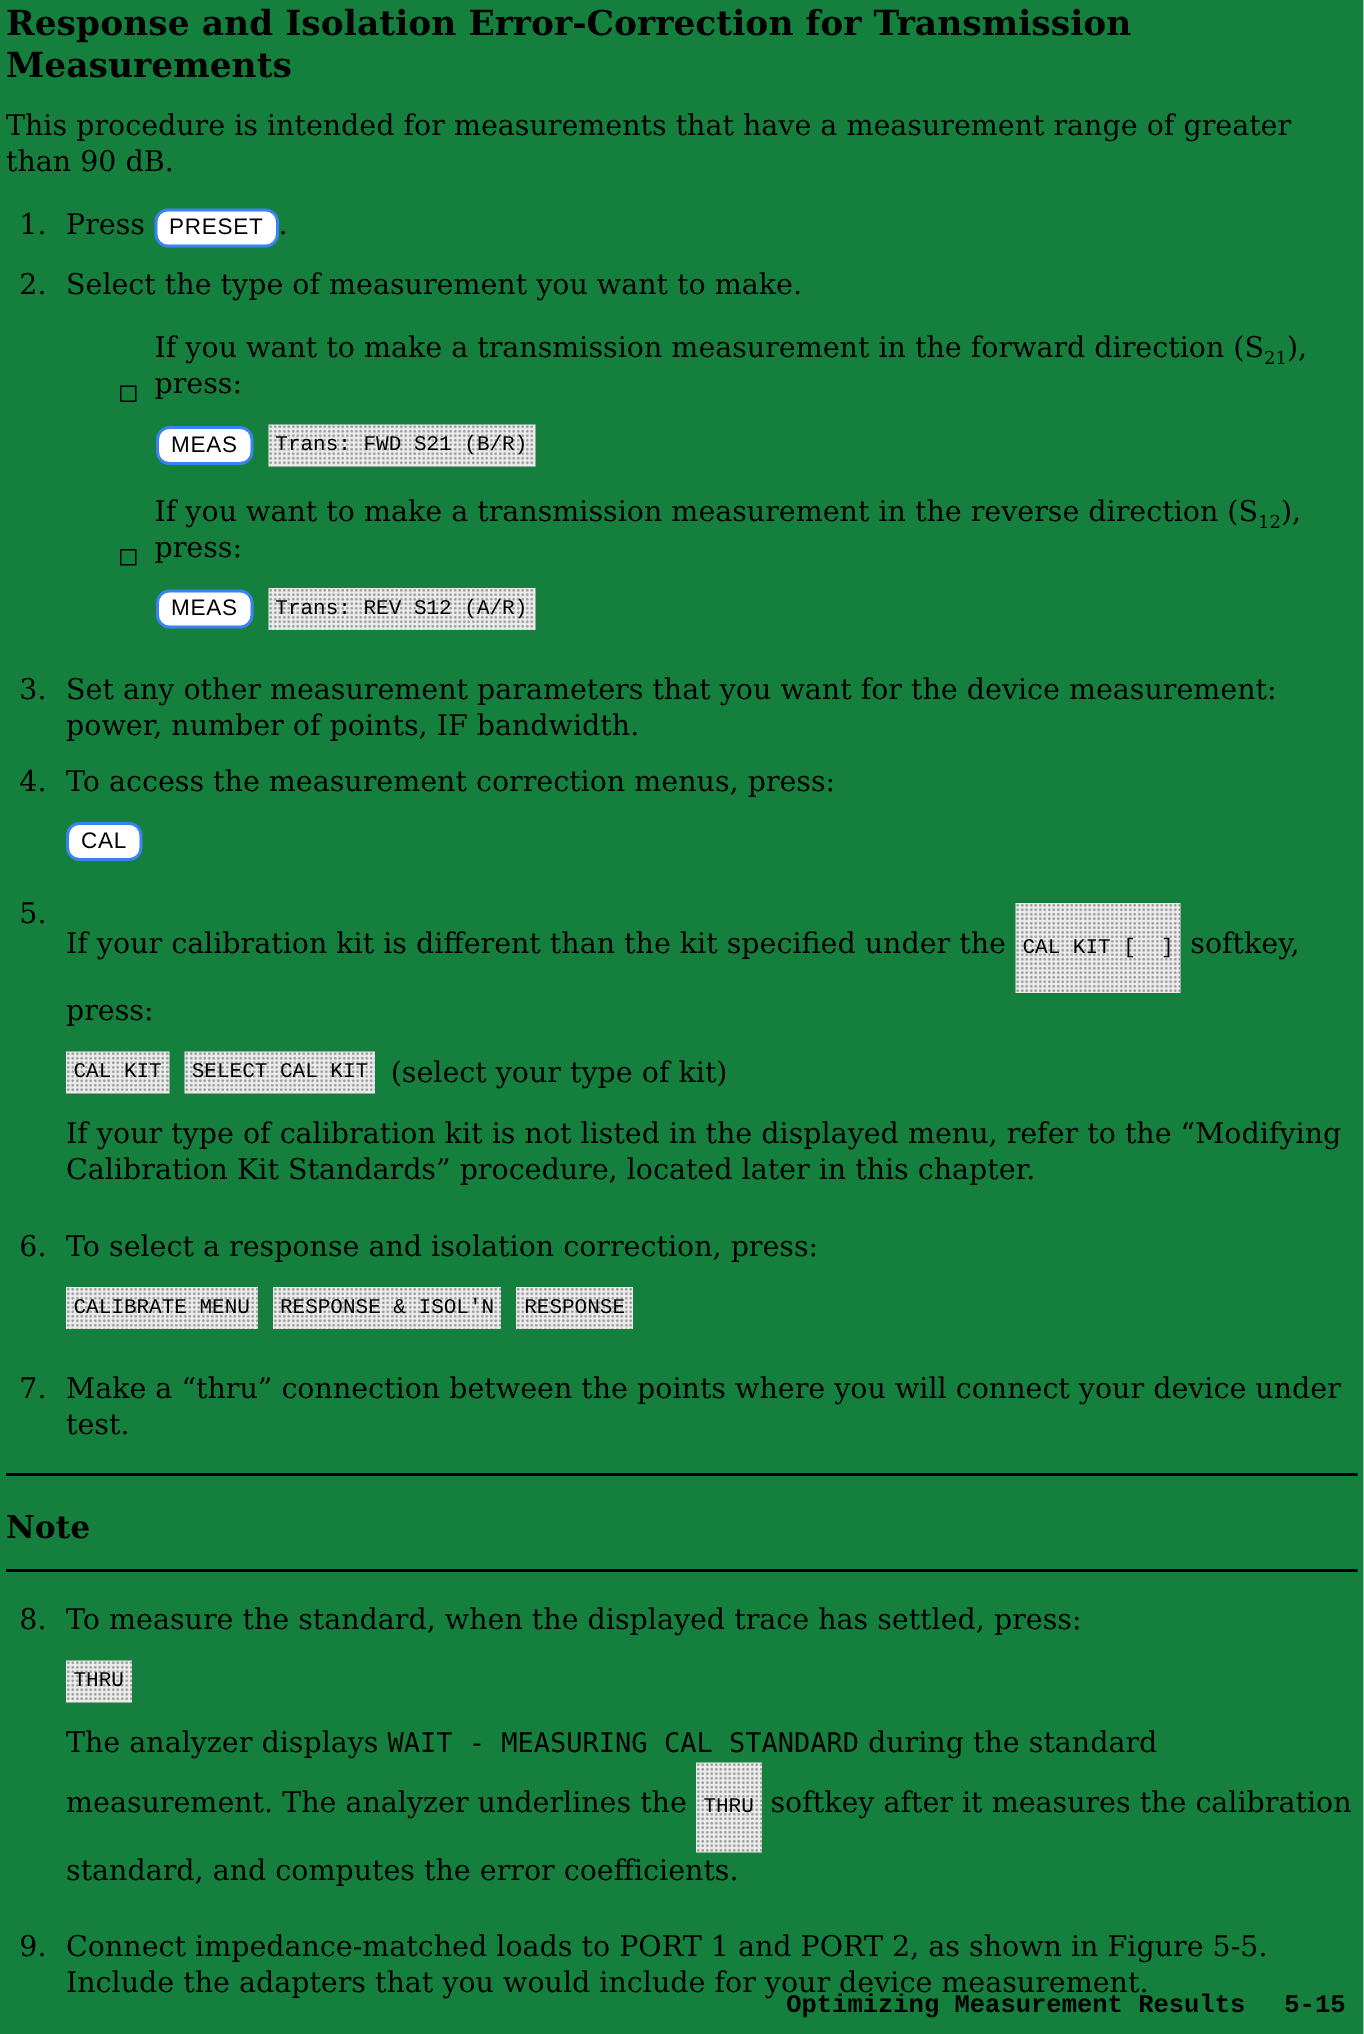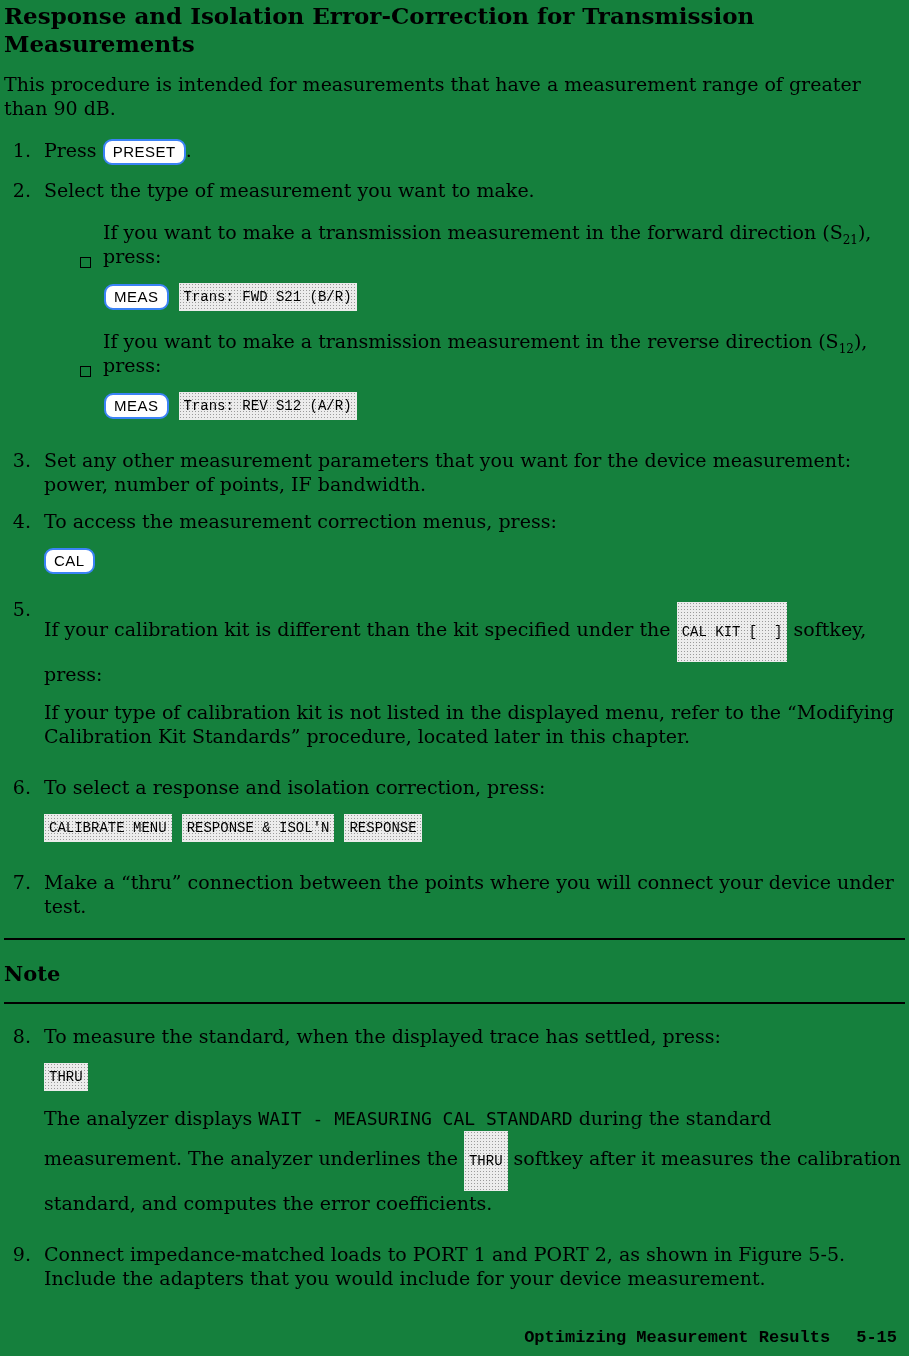--- a/index.html
+++ b/index.html
@@ -154,20 +154,25 @@
       <div class="key-row key-row-l1">
         <span class="keycap">CAL</span>
       </div>
     </div>
   </div>
 
   <div class="step">
     <span class="step-num raised">5.</span>
     <div class="step-body">
       <div><span>If your calibration kit is different than the kit specified under the </span><span class="softkey inline">CAL KIT [  ]</span><span> softkey, press:</span></div>
+      <div class="key-row key-row-l1">
+        <span class="softkey">CAL KIT</span>
+        <span class="softkey">SELECT CAL KIT</span>
+        <span> (select your type of kit)</span>
+      </div>
       <div class="inner-para">If your type of calibration kit is not listed in the displayed menu, refer to the “Modifying Calibration Kit Standards” procedure, located later in this chapter.</div>
     </div>
   </div>
 
   <div class="step">
     <span class="step-num">6.</span>
     <div class="step-body">
       <div>To select a response and isolation correction, press:</div>
       <div class="key-row key-row-l1">
         <span class="softkey">CALIBRATE MENU</span>

